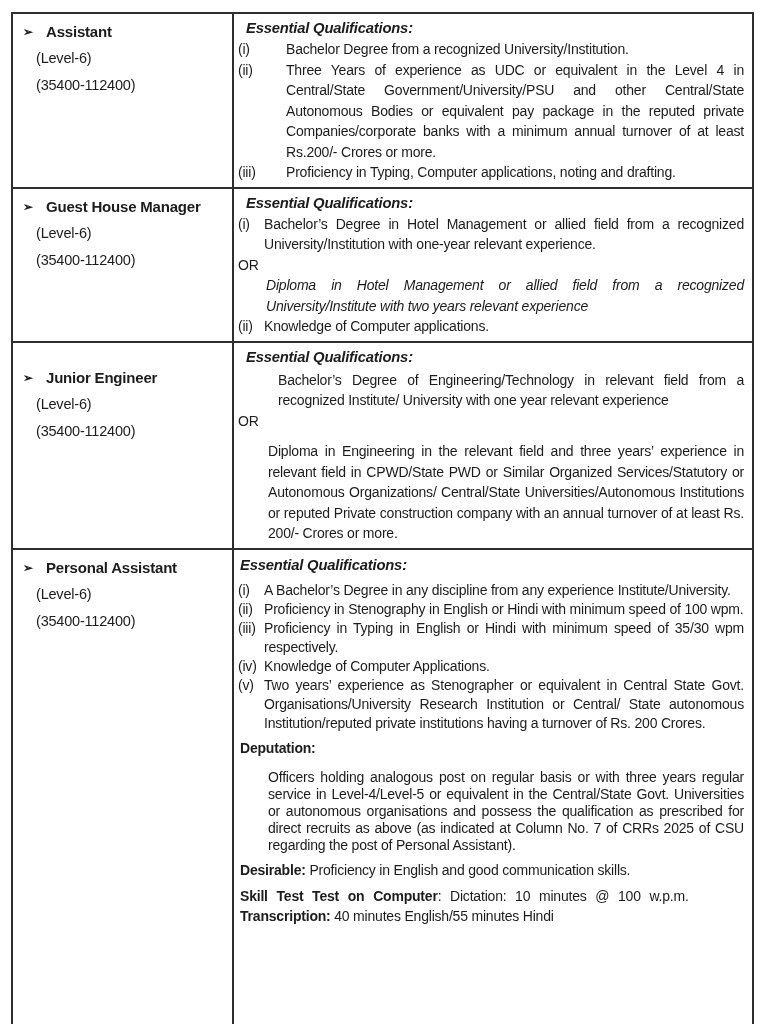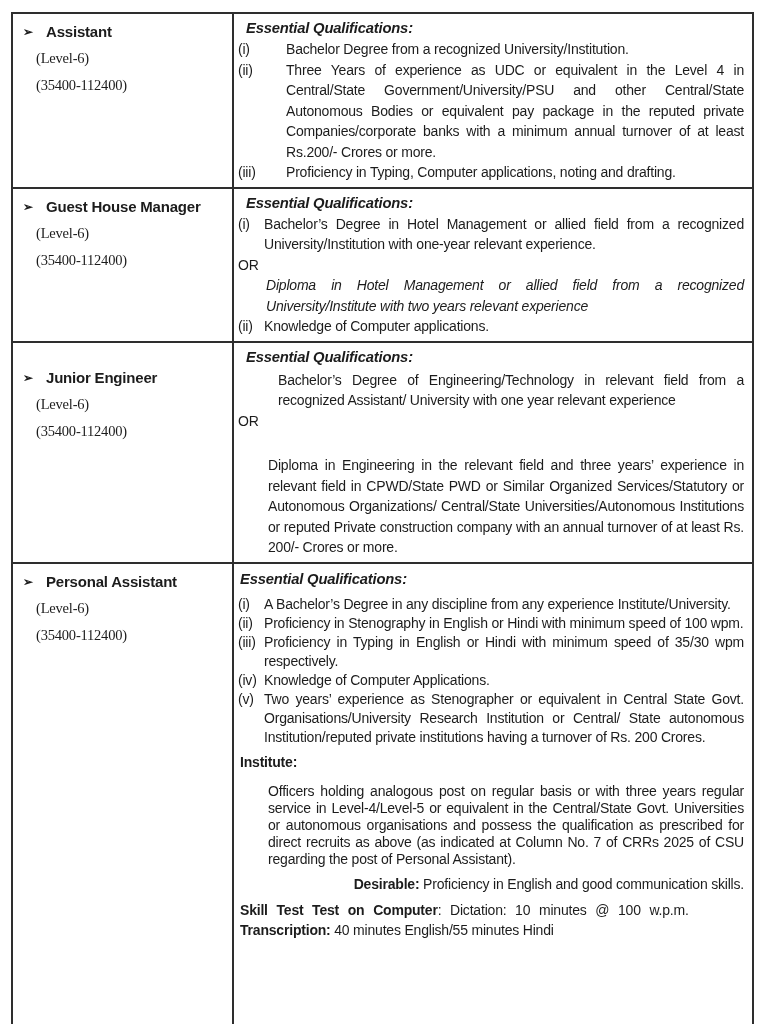--- a/index.html
+++ b/index.html
@@ -25,43 +25,43 @@
   tr.r0 { height: 169px; }
   tr.r1 { height: 154px; }
   tr.r2 { height: 205px; }
   tr.r3 { height: 478px; }
 
   
   .post-cell { padding: 5px 6px 4px 10px; letter-spacing: -0.2px; }
   .post-cell.deep { padding-top: 22px; }
   .post-head { display: flex; align-items: flex-start; font-weight: bold; font-size: 15px; line-height: 26px; }
   .bullet { width: 23px; flex: 0 0 23px; font-size: 12px; line-height: 26px; }
-  .post-sub { margin-left: 13px; font-size: 14.5px; line-height: 27px; font-family: Liberation Serif, serif; }
+  .post-sub { margin-left: 13px; font-size: 14.5px; line-height: 27px; }
 
   
   .qual-cell { padding: 4px 8px 4px 4px; font-size: 14px; letter-spacing: -0.2px; line-height: 20.5px; }
   .qual-cell.r4 { padding-top: 5px; }
   .qhead { font-weight: bold; font-size: 14.8px; line-height: 21px; padding-left: 8px; font-style: italic; }
   .r4 .qhead { padding-left: 2px; margin-bottom: 5px; }
   .qitem { display: flex; }
   .qitem .num { flex: 0 0 48px; }
   .qitem.narrow .num { flex: 0 0 26px; }
   .qitem .txt { flex: 1; text-align: justify; }
   .r4 .qitem { line-height: 19px; }
   .or-line { text-align: left; }
   .qpara { text-align: justify; }
   .qpara.ind40 { margin-left: 40px; }
   .qpara.ind30 { margin-left: 30px; }
   .qpara.ind28 { margin-left: 28px; font-style: italic; }
-  .gap10 { margin-top: 24px; }
+  .gap10 { margin-top: 10px; }
   .r2 .qpara.ind40 { margin-top: 2px; }
   .dep-head { font-weight: bold; line-height: 21px; margin-top: 5px; padding-left: 2px; }
   .dep-para { margin-top: 10px; line-height: 17px; }
   .line-label { font-weight: bold; }
-  .desirable-line { margin-top: 7px; line-height: 19px; padding-left: 2px; text-align: right; }
+  .desirable-line { margin-top: 7px; line-height: 19px; padding-left: 2px; }
   .skill-para { margin-top: 6px; line-height: 20.5px; padding-left: 2px; }
   .skill-line1 { word-spacing: 5px; }
 </style>
 </head>
 <body>
 
 <div class="sheet">
   <table class="qual-table">
     <colgroup>
         <col style="width:221px">
@@ -123,21 +123,21 @@
       <td class="post-cell deep">
         <div class="post-head">
           <span class="bullet">➢</span>
           <span>Junior Engineer</span>
         </div>
         <div class="post-sub">(Level-6)</div>
         <div class="post-sub">(35400-112400)</div>
       </td>
       <td class="qual-cell">
         <div class="qhead">Essential Qualifications:</div>
-        <div class="qpara ind40">Bachelor’s Degree of Engineering/Technology in relevant field from a recognized Assistant/ University with one year relevant experience</div>
+        <div class="qpara ind40">Bachelor’s Degree of Engineering/Technology in relevant field from a recognized Institute/ University with one year relevant experience</div>
         <div class="or-line">OR</div>
         <div class="qpara ind30 gap10">Diploma in Engineering in the relevant field and three years’ experience in relevant field in CPWD/State PWD or Similar Organized Services/Statutory or Autonomous Organizations/ Central/State Universities/Autonomous Institutions or reputed Private construction company with an annual turnover of at least Rs. 200/- Crores or more.</div>
       </td>
     </tr>
 
     <tr class="r3">
       <td class="post-cell">
         <div class="post-head">
           <span class="bullet">➢</span>
           <span>Personal Assistant</span>
@@ -160,21 +160,21 @@
           <span class="txt">Proficiency in Typing in English or Hindi with minimum speed of 35/30 wpm respectively.</span>
         </div>
         <div class="qitem narrow">
           <span class="num">(iv)</span>
           <span class="txt">Knowledge of Computer Applications.</span>
         </div>
         <div class="qitem narrow">
           <span class="num">(v)</span>
           <span class="txt">Two years’ experience as Stenographer or equivalent in Central State Govt. Organisations/University Research Institution or Central/ State autonomous Institution/reputed private institutions having a turnover of Rs. 200 Crores.</span>
         </div>
-        <div class="dep-head">Institute:</div>
+        <div class="dep-head">Deputation:</div>
         <div class="qpara ind30 dep-para">Officers holding analogous post on regular basis or with three years regular service in Level-4/Level-5 or equivalent in the Central/State Govt. Universities or autonomous organisations and possess the qualification as prescribed for direct recruits as above (as indicated at Column No. 7 of CRRs 2025 of CSU regarding the post of Personal Assistant).</div>
         <div class="desirable-line">
           <span class="line-label">Desirable:</span><span> Proficiency in English and good communication skills.</span>
         </div>
         <div class="skill-para">
           <div class="skill-line1">
             <span class="line-label">Skill Test Test on Computer</span><span>: Dictation: 10 minutes @ 100 w.p.m.</span>
           </div>
           <div>
             <span class="line-label">Transcription:</span><span> 40 minutes English/55 minutes Hindi</span>

